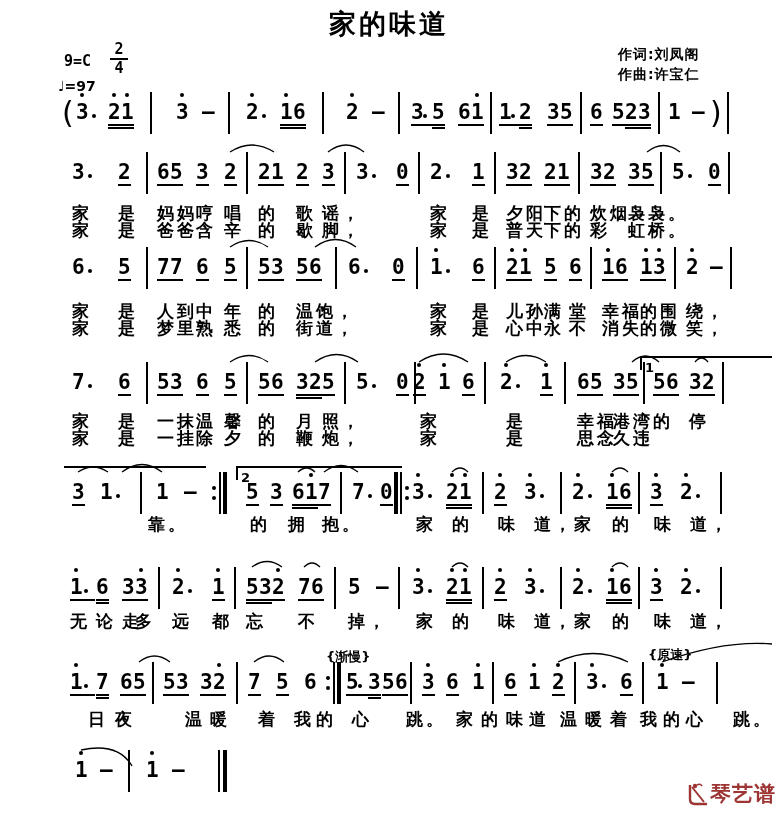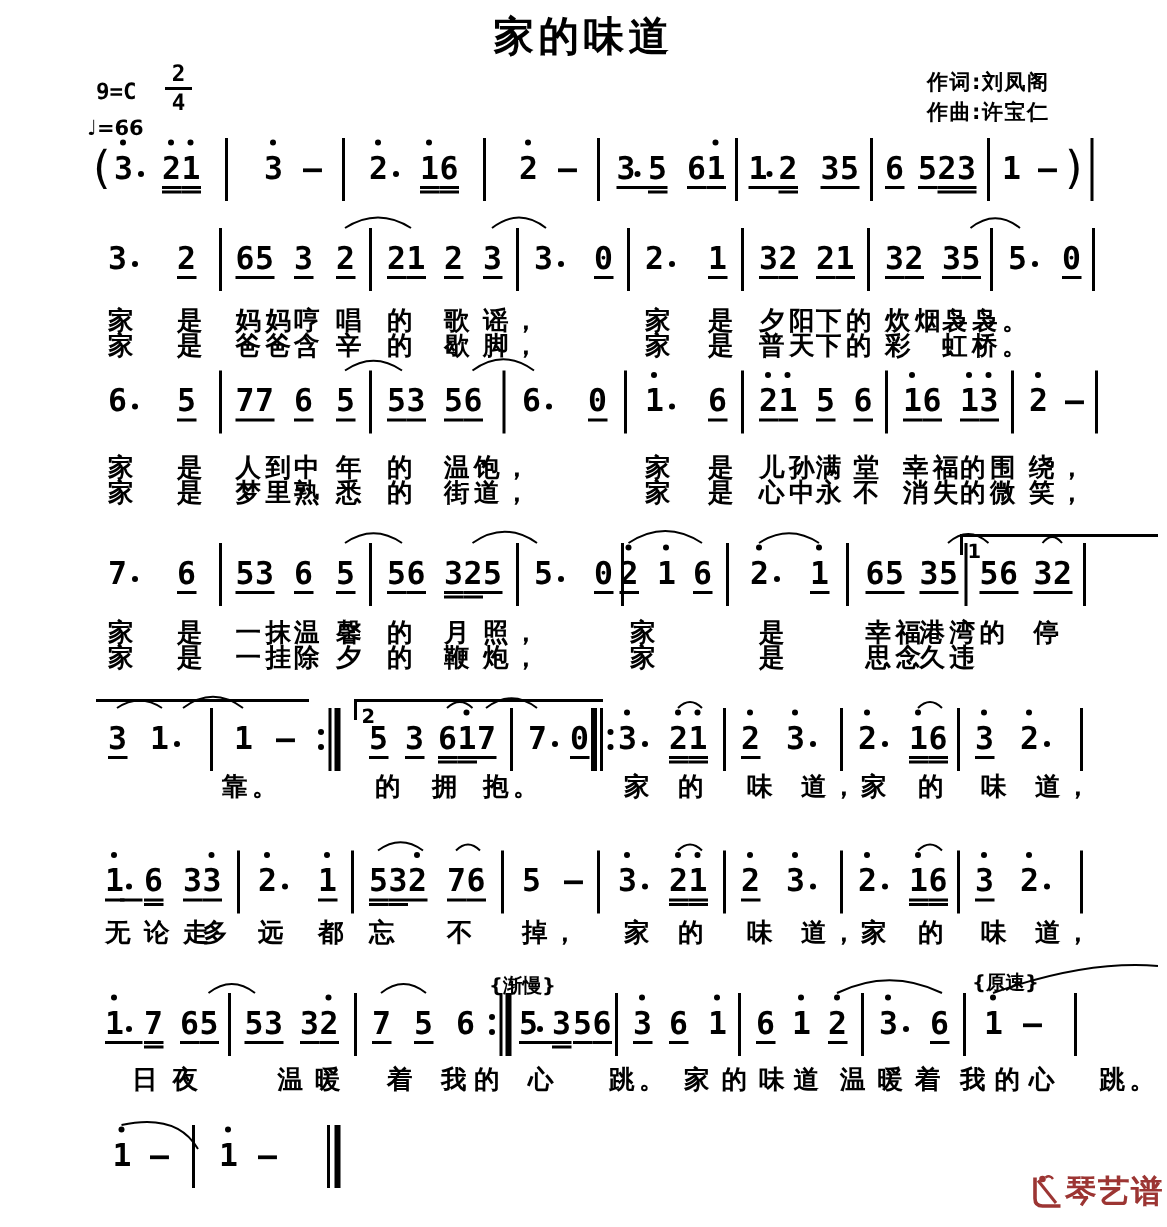--- a/index.html
+++ b/index.html
@@ -40,21 +40,21 @@
 </head>
 <body>
 
 <div class="title">家的味道</div>
 <div class="key">9=C</div>
 <div class="meter">
   <span class="metnum">2</span>
   <span class="metden">4</span>
 </div>
 <div class="tempo">
-  <span>♩</span><span>=66</span>
+  <span>♩</span><span>=97</span>
 </div>
 <div class="credit c1">作词:刘凤阁</div>
 <div class="credit c2">作曲:许宝仁</div>
 
 <div id="score">
     <div class="system" style="top: 100px;">
       <span class="tok paren" style="left: 62px;">(</span>
       <span class="tok" style="left: 76px;"><span class="num">3<i class="hdot"></i></span></span>
       <span class="tok" style="left: 92px;"><i class="ad"></i></span>
       <span class="tok" style="left: 108px;"><span class="num u2">2<i class="hdot"></i></span></span>

